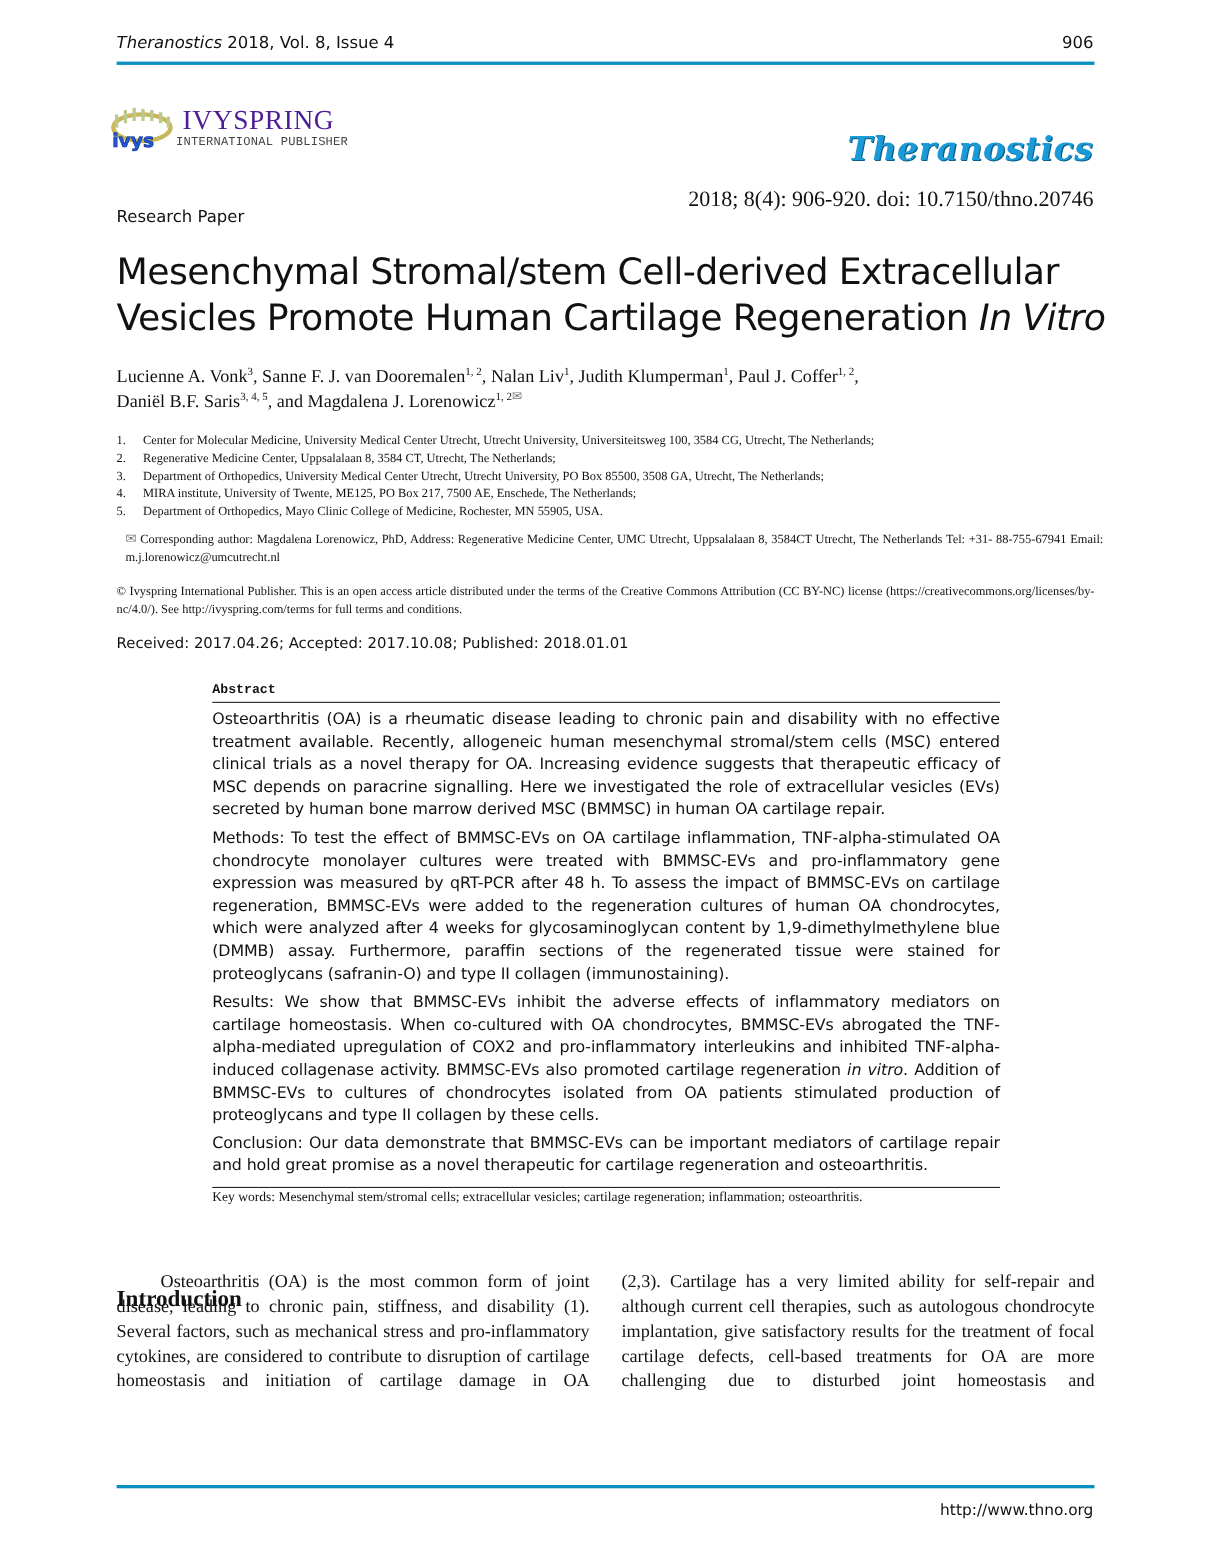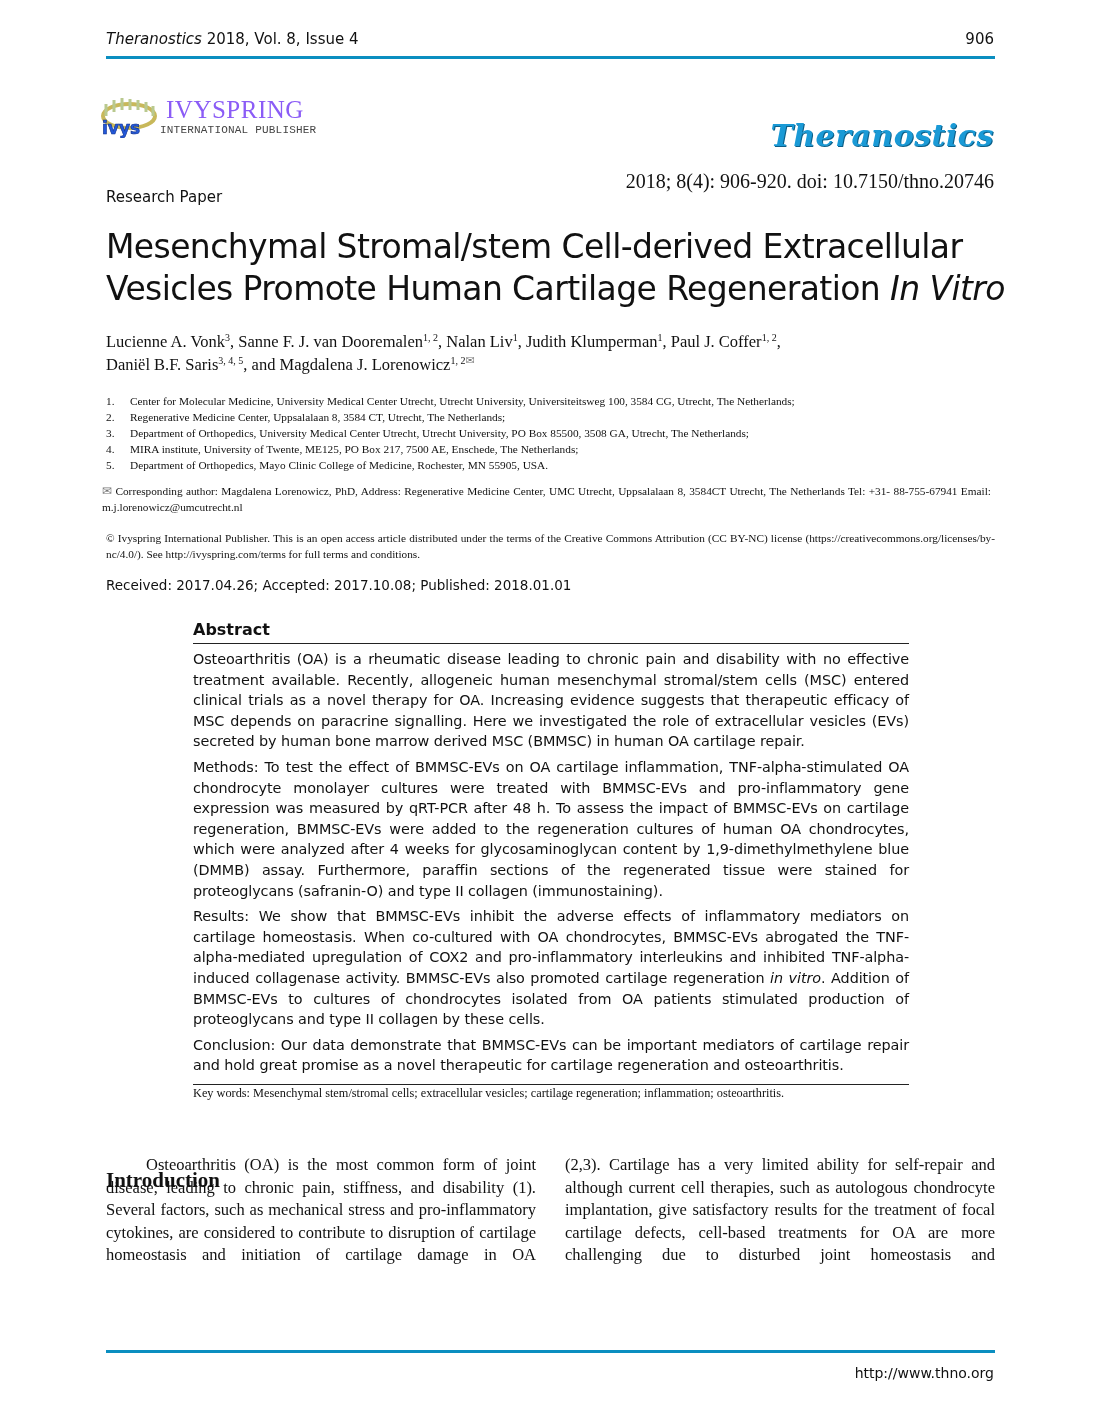--- a/index.html
+++ b/index.html
@@ -10,45 +10,45 @@
 
   #running-head { left: 106px; top: 30px; width: 888px; height: 24px; font-size: 15px; }
   #running-head .journal { font-style: italic; }
   #page-number { right: 0; top: 0; position: absolute; }
   .rule-blue { position: absolute; left: 106px; width: 889px; height: 3px; background: #0b8ec0; }
   #top-rule { top: 56px; }
   #bottom-rule { top: 1350px; }
 
   #ivyspring-logo { left: 100px; top: 96px; width: 220px; height: 50px; }
   #ivy-emblem { position: absolute; left: 0; top: 0; width: 58px; height: 42px; }
-  #ivy-name { position: absolute; left: 66px; top: 0px; font-family: "Liberation Serif", serif; font-size: 25px; color: #8b5cf6; letter-spacing: 0.5px; }
+  #ivy-name { position: absolute; left: 66px; top: 0px; font-family: "Liberation Serif", serif; font-size: 25px; color: #4c1d95; letter-spacing: 0.5px; }
   #ivy-sub { position: absolute; left: 60px; top: 28px; font-family: Liberation Mono, monospace; font-size: 11px; color: #444; letter-spacing: 0.2px; }
 
   #journal-logo { right: 106px; top: 118px; font-family: "DejaVu Serif", serif; font-weight: bold; font-style: italic; font-size: 30px; color: #1a9ad6; text-shadow: 1px 1px 0 #0c5f88; letter-spacing: 0.5px; }
   #citation { right: 106px; top: 170px; font-size: 20px; }
 
   #article-type { left: 106px; top: 188px; font-size: 15px; text-align: center; }
 
   #title { left: 106px; top: 226px; width: 900px; font-size: 33px; line-height: 42px; font-family: "DejaVu Sans", sans-serif; font-weight: normal; letter-spacing: -0.6px; }
   #title .it { font-style: italic; }
 
   #authors { left: 106px; top: 330px; width: 890px; font-size: 16.5px; line-height: 23px; }
   #authors sup { font-size: 10px; vertical-align: super; line-height: 0; }
   .envelope { display: inline-block; font-size: 11px; color: #777; vertical-align: super; line-height: 0; }
 
   #affiliations { left: 106px; top: 393px; width: 890px; font-size: 11.3px; line-height: 16px; margin: 0; padding: 0; list-style: none; }
   #affiliations li { position: relative; padding-left: 24px; }
   #affiliations .num { position: absolute; left: 0; }
 
-  #correspondence { left: 102px; top: 483px; width: 889px; font-size: 11.3px; line-height: 16px; text-align: justify; }
+  #correspondence { left: 114px; top: 483px; width: 889px; font-size: 11.3px; line-height: 16px; text-align: justify; }
   #license { left: 106px; top: 530px; width: 889px; font-size: 11.3px; line-height: 16px; text-align: justify; }
   #dates { left: 106px; top: 577px; font-size: 13.5px; }
 
   #abstract-box { left: 193px; top: 620px; width: 716px; }
-  #abstract-heading { font-size: 16px; font-weight: bold; margin: 0; padding-bottom: 4px; border-bottom: 1.5px solid #222; }
+  #abstract-heading { font-size: 12px; font-weight: bold; margin: 0; padding-bottom: 4px; border-bottom: 1.5px solid #222; font-family: Liberation Mono, monospace; }
   .abs-p { font-size: 14.4px; line-height: 20.6px; text-align: justify; margin: 5px 0 0 0; letter-spacing: -0.1px; }
   .abs-p .lead { }
   .abs-p .it { font-style: italic; }
   #abstract-end-rule { margin-top: 8px; border-top: 1.5px solid #222; }
   #keywords { font-size: 12.3px; line-height: 16px; text-align: justify; margin-top: 0; }
 
   #intro-heading { left: 106px; top: 1168px; font-size: 21px; font-weight: bold; }
   .col { top: 1154px; width: 430px; font-size: 16.5px; line-height: 22.5px; text-align: justify; text-align-last: justify; }
   #col-left { left: 106px; }
   #col-left .indent { text-indent: 40px; }

